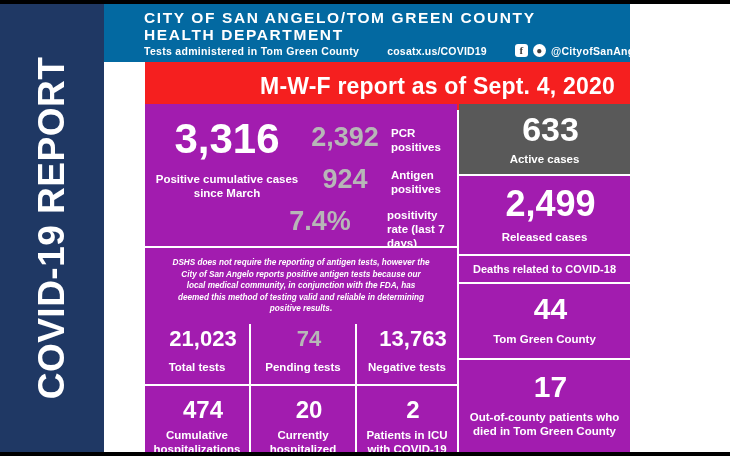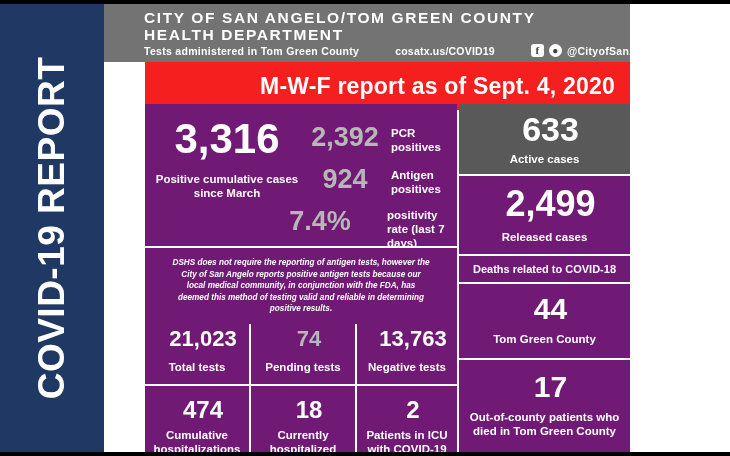--- a/index.html
+++ b/index.html
@@ -57,21 +57,21 @@
     letter-spacing: 0.5px;
     white-space: nowrap;
   }
 
   
   .header {
     position: absolute;
     left: 104px; top: 4px;
     width: 626px;
     height: 58px;
-    background: #737373;
+    background: #0369a1;
     color: #ffffff;
     z-index: 6;
   }
   .header-title {
     position: absolute;
     left: 40px; top: 5px;
     font-size: 15.5px;
     font-weight: bold;
     letter-spacing: 1.6px;
     line-height: 17px;
@@ -79,21 +79,21 @@
     width: 560px;
   }
   .header-sub {
     position: absolute;
     left: 40px; top: 40px;
     font-size: 10.5px;
     font-weight: bold;
     letter-spacing: 0.3px;
     display: flex;
     align-items: flex-end;
-    gap: 36px;
+    gap: 28px;
   }
   .header-sub .url { letter-spacing: 0.2px; }
   .social {
     display: flex;
     align-items: center;
     gap: 5px;
   }
   .fb-icon {
     display: inline-block;
     width: 13px; height: 13px;
@@ -130,21 +130,21 @@
     display: flex;
     align-items: center;
     justify-content: center;
     z-index: 6;
     letter-spacing: 0.2px;
   }
 
   
   .panel {
     position: absolute;
-    background: #701a75;
+    background: #a21caf;
     color: #ffffff;
     box-sizing: border-box;
     z-index: 6;
   }
   .lbl {
     font-size: 11.5px;
     font-weight: bold;
     line-height: 14px;
     text-align: center;
     color: #ffffff;
@@ -330,21 +330,21 @@
   <div class="panel" id="p-negative">
     <div class="cell-num" style="top:14px;font-size:22px;">13,763</div>
     <div class="cell-lbl lbl" style="top:46px;">Negative tests</div>
   </div>
 
   <div class="panel" id="p-cumhosp">
     <div class="cell-num" style="top:12px;font-size:24px;">474</div>
     <div class="cell-lbl lbl" style="top:42px;padding:0 8px;">Cumulative hospitalizations</div>
   </div>
   <div class="panel" id="p-curhosp">
-    <div class="cell-num" style="top:12px;font-size:24px;">18</div>
+    <div class="cell-num" style="top:12px;font-size:24px;">20</div>
     <div class="cell-lbl lbl" style="top:42px;padding:0 8px;">Currently hospitalized</div>
   </div>
   <div class="panel" id="p-icu">
     <div class="cell-num" style="top:12px;font-size:24px;">2</div>
     <div class="cell-lbl lbl" style="top:42px;padding:0 6px;">Patients in ICU with COVID-19</div>
   </div>
 
   <div class="panel" id="p-active">
     <div class="cell-num" style="top:8px;font-size:34px;">633</div>
     <div class="cell-lbl lbl" style="top:48px;">Active cases</div>

